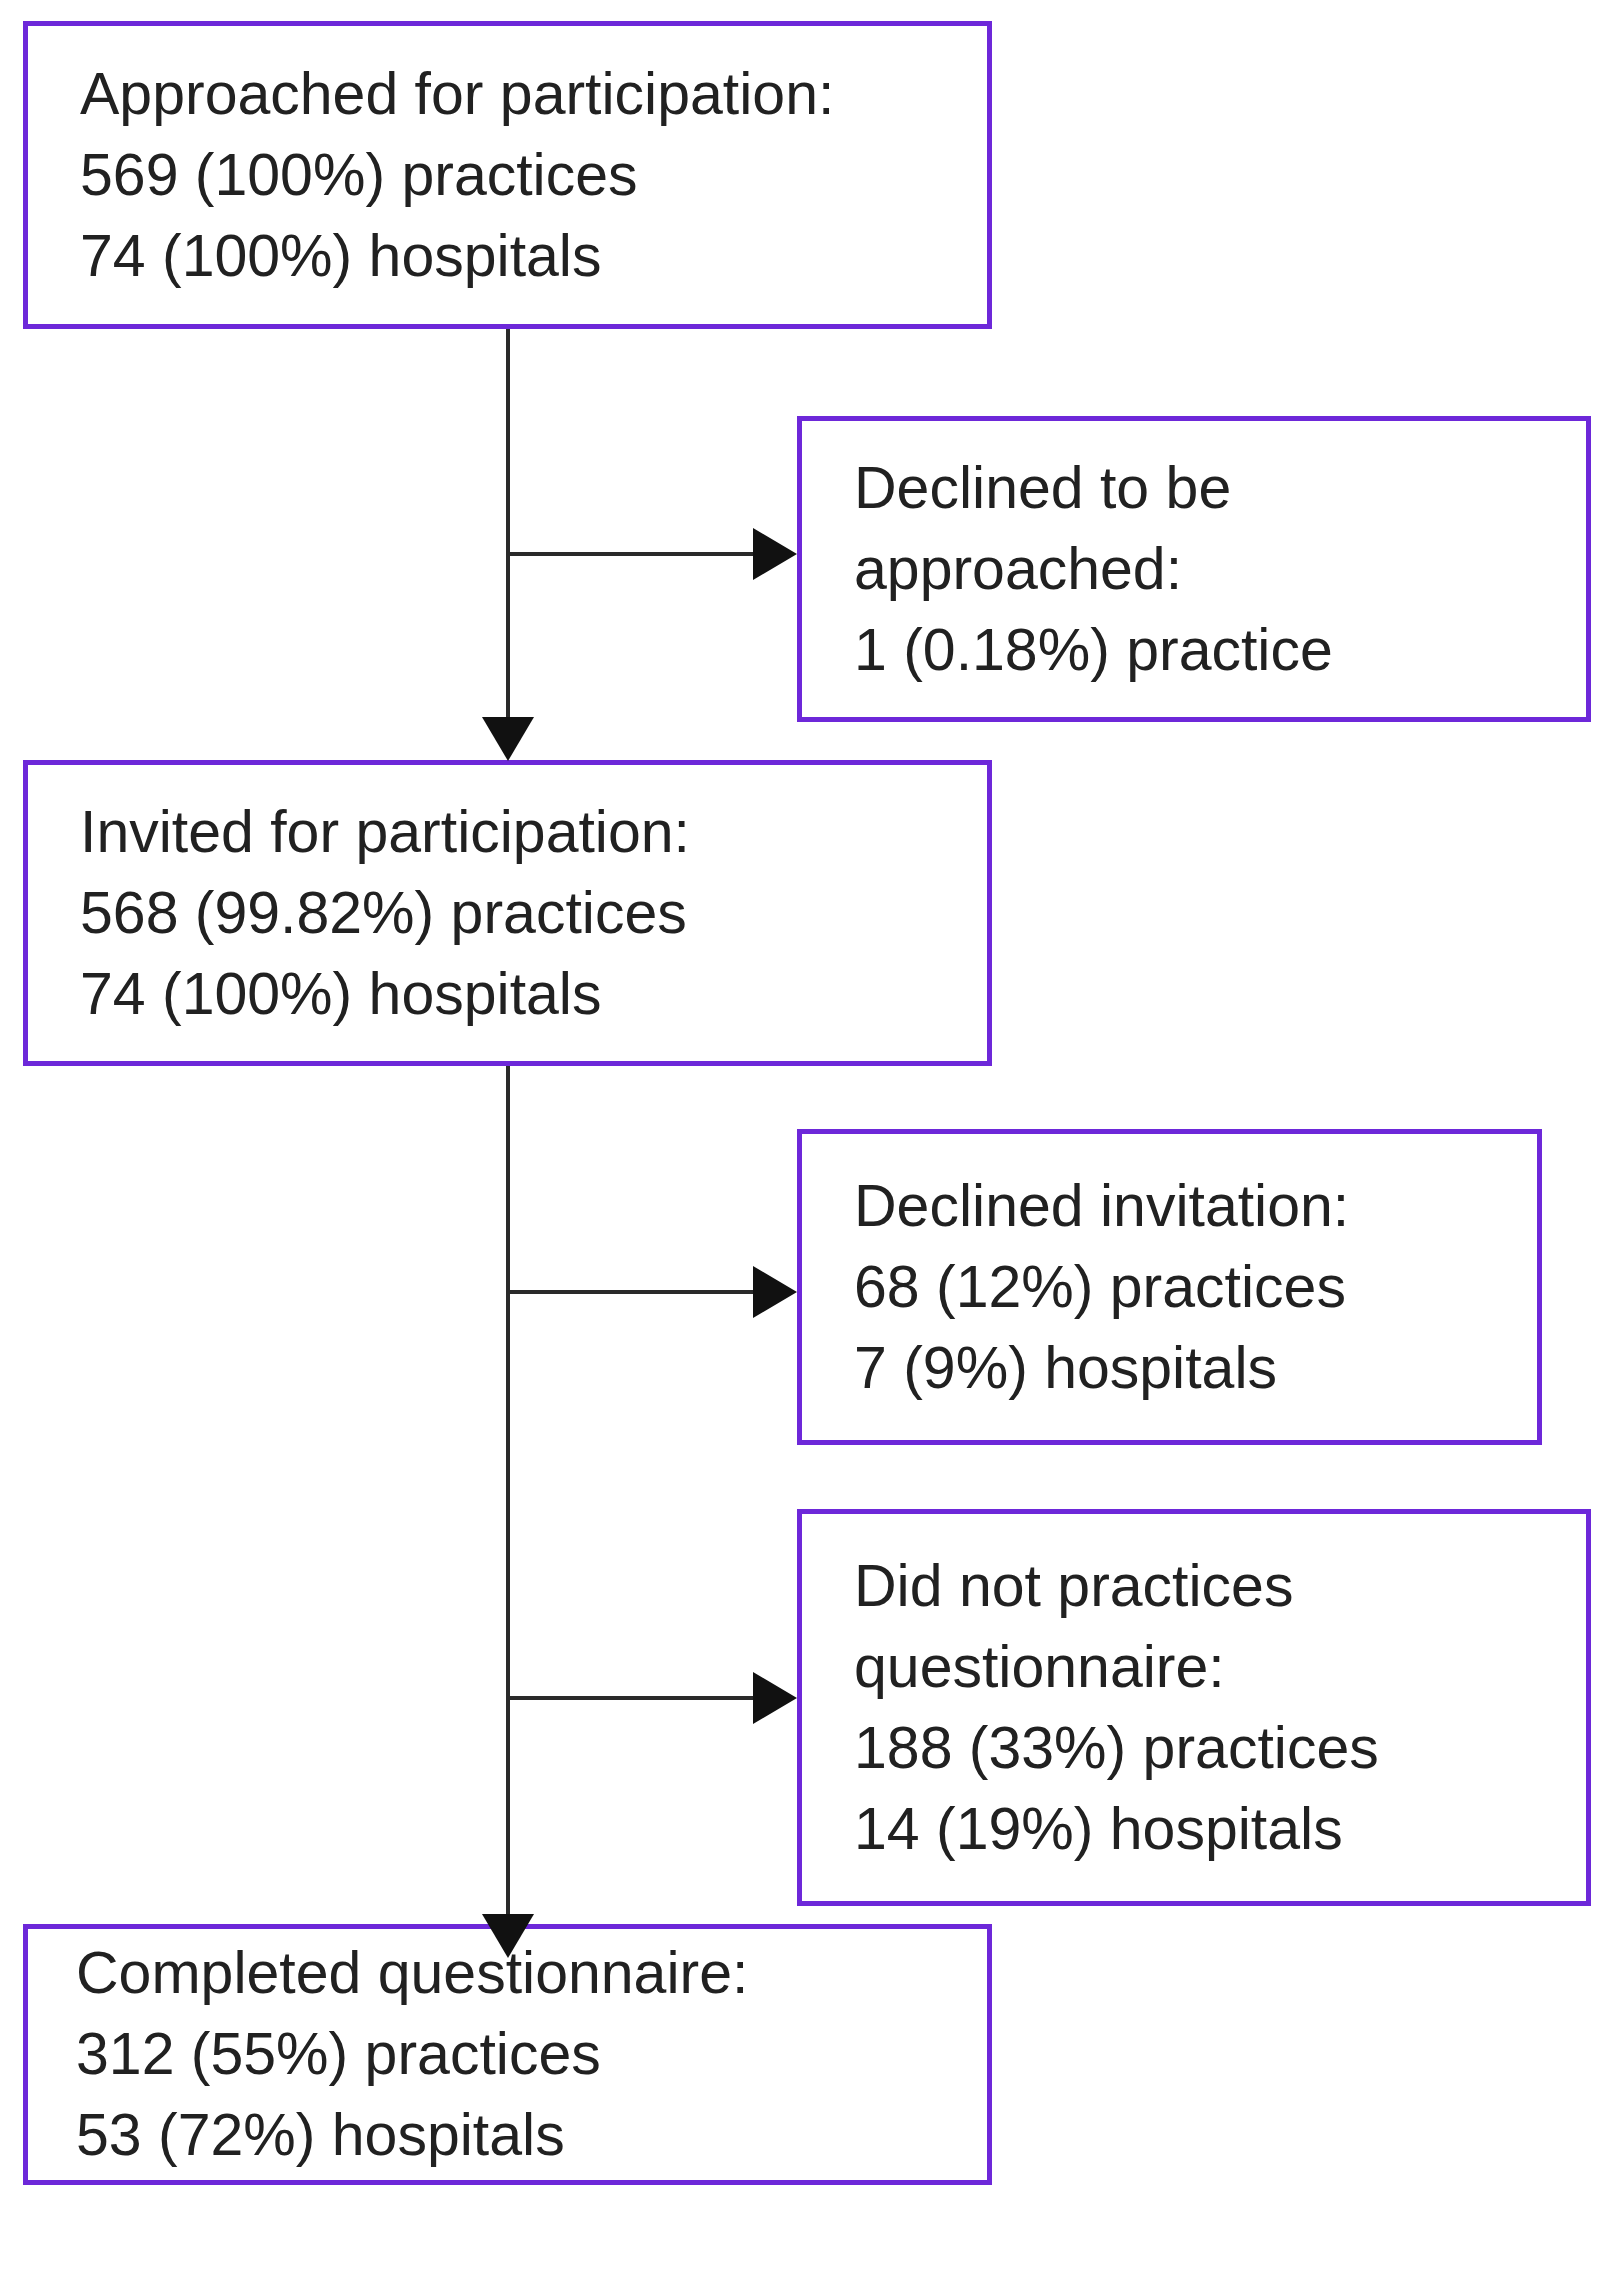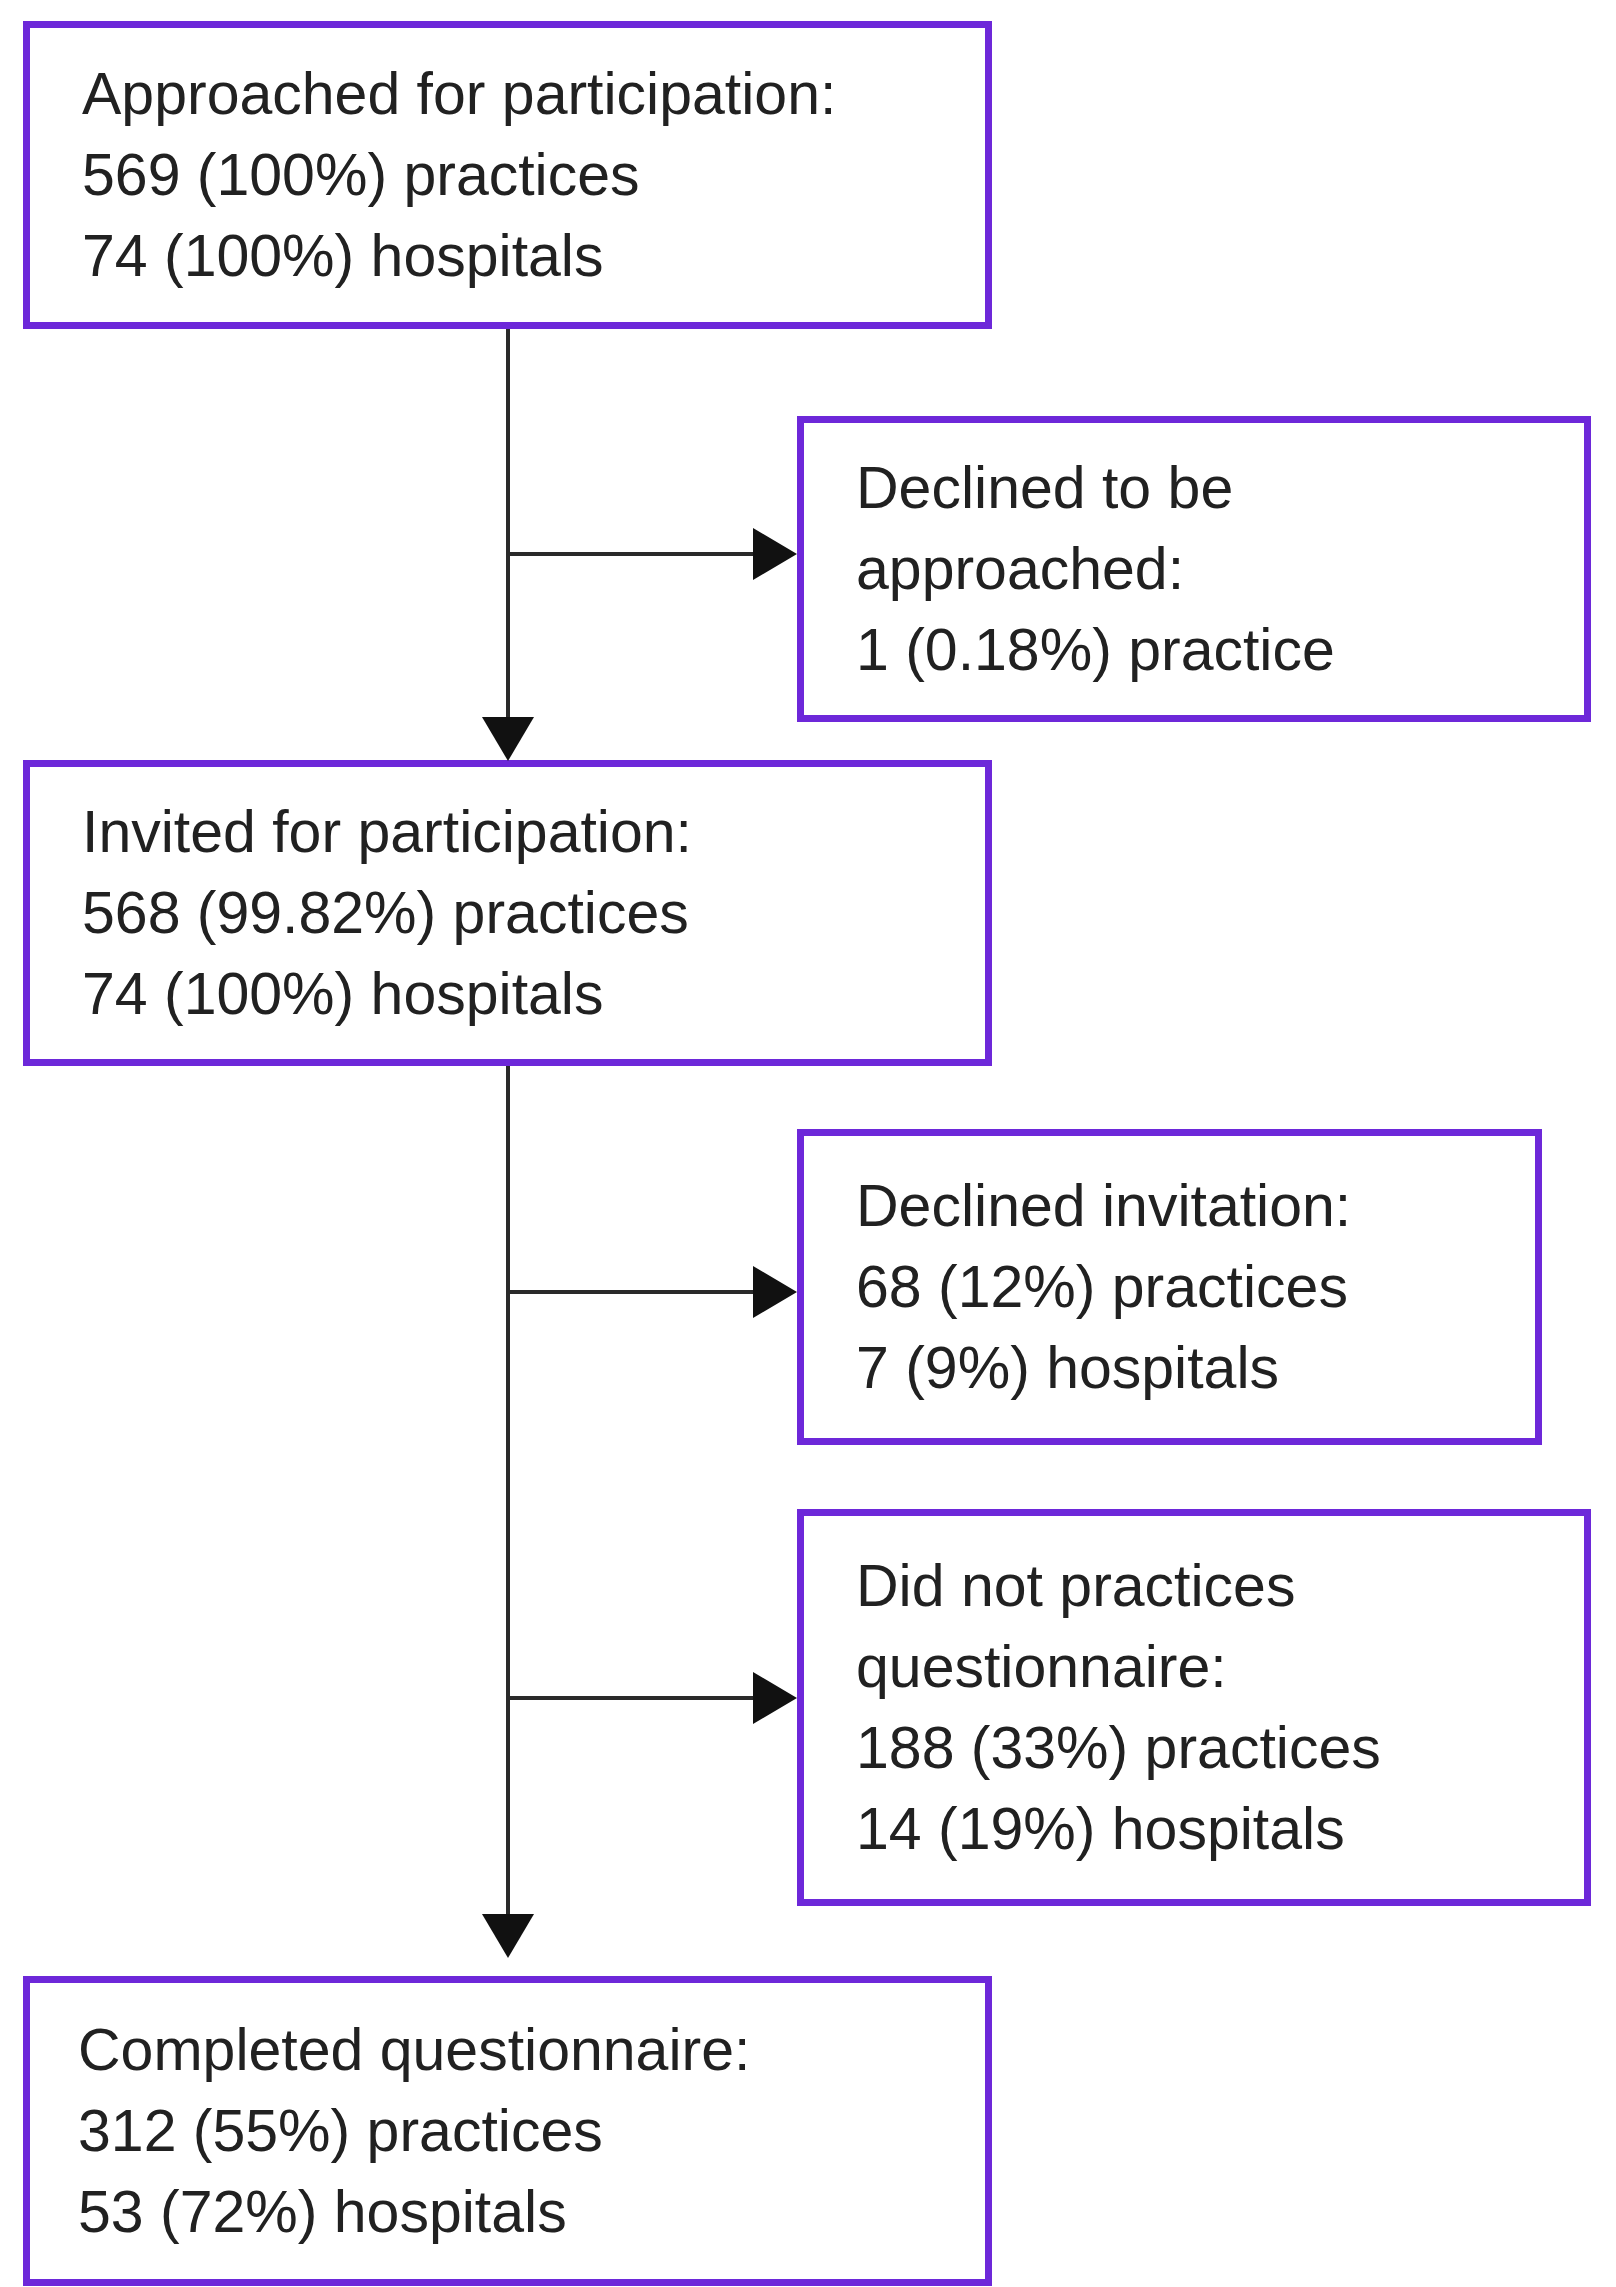--- a/index.html
+++ b/index.html
@@ -18,39 +18,39 @@
   .stage {
     position: absolute;
     left: 0; top: 0;
     width: 1616px;
     height: 2288px;
     background: #ffffff;
   }
   .flow-box {
     position: absolute;
     box-sizing: border-box;
-    border: 7px solid #6d28d9;
+    border: 5px solid #6d28d9;
     background: #ffffff;
     display: flex;
     flex-direction: column;
     justify-content: center;
     padding-left: 52px;
     padding-right: 18.5px;
   }
   .flow-box .line {
     font-size: 59px;
     line-height: 81px;
     white-space: nowrap;
     color: #212121;
     letter-spacing: 0px;
   }
   
   .box-approached   { left: 23px;  top: 21px;   width: 969px; height: 308px; }
   .box-invited      { left: 23px;  top: 760px;  width: 969px; height: 306px; }
-  .box-completed    { left: 23px;  top: 1976px; width: 969px; height: 310px; padding-left: 48px; }
+  .box-completed    { left: 23px;  top: 1924px; width: 969px; height: 261px; padding-left: 48px; }
   
   .box-declined-approach   { left: 797px; top: 392px;  width: 794px; height: 306px; margin-top: 24px; }
   .box-declined-invitation { left: 797px; top: 1129px; width: 745px; height: 316px; }
   .box-not-completed       { left: 797px; top: 1509px; width: 794px; height: 397px; }
 
   
   .connector {
     position: absolute;
     background: #2a2a2a;
   }

